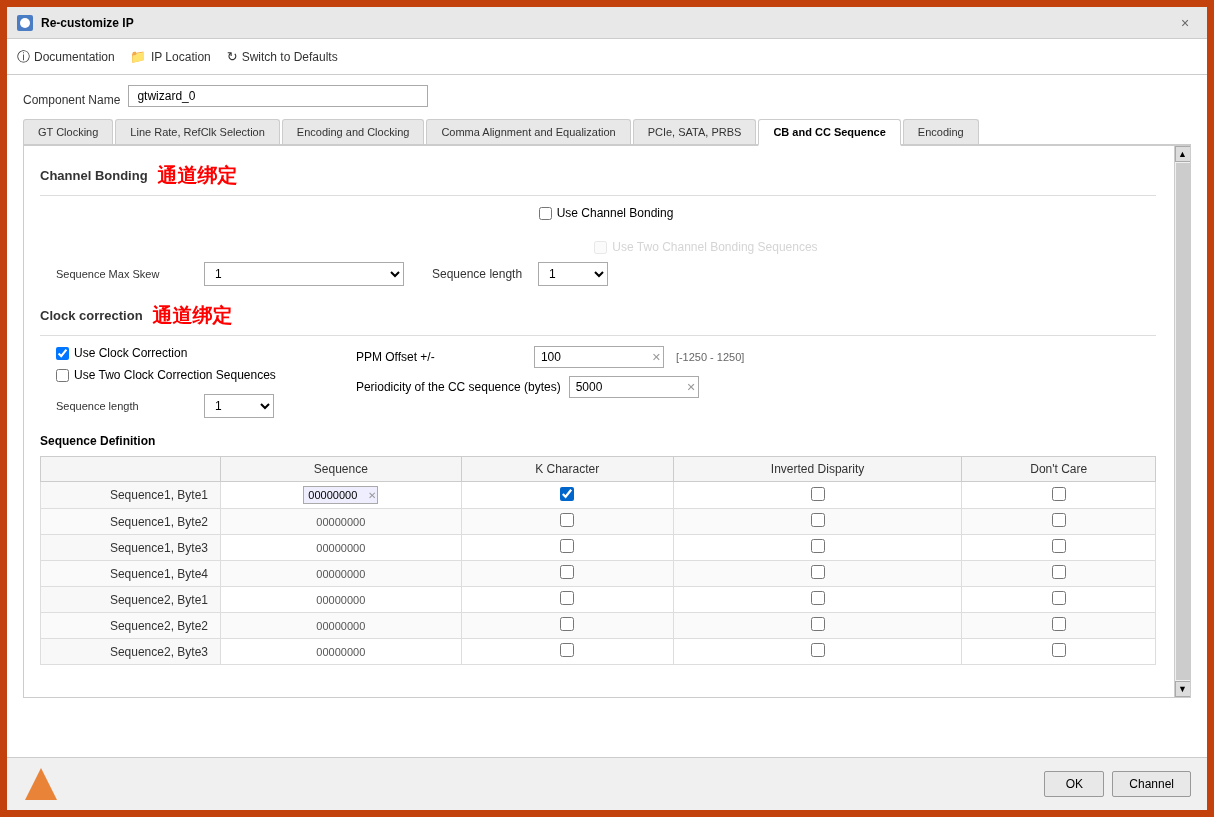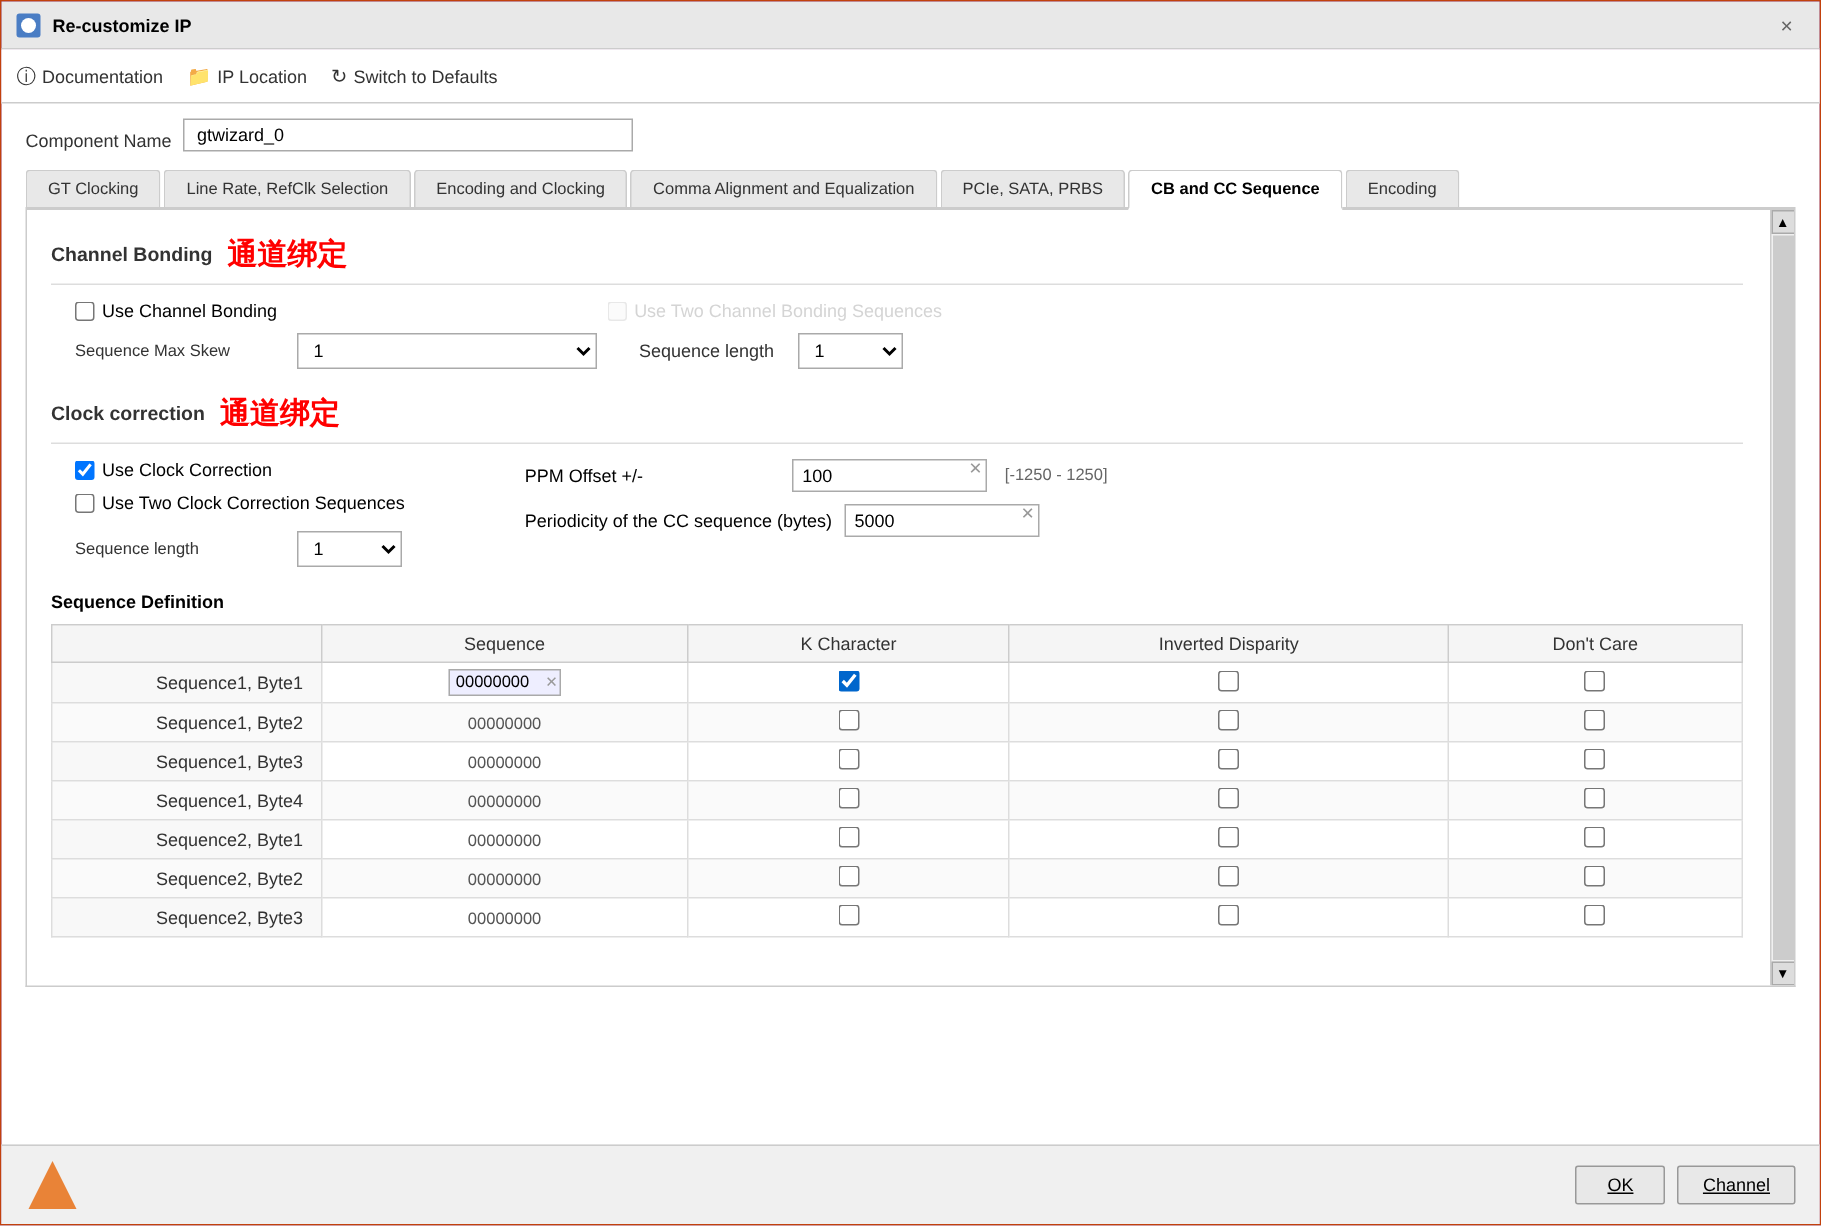--- a/index.html
+++ b/index.html
@@ -1,18 +1,18 @@
 <!DOCTYPE html>
 <html><head>
   <meta charset="utf-8">
   <style>
     * { box-sizing: border-box; margin: 0; padding: 0; }
     body { font-family: Arial, sans-serif; font-size: 12px; background: #f0f0f0; }
     
-    .window { width: 1214px; min-height: 817px; background: #701a75; border: 1px solid #c2410c; display: flex; flex-direction: column; }
+    .window { width: 1214px; min-height: 817px; background: #22c55e; border: 7px solid #c2410c; display: flex; flex-direction: column; }
     
     .title-bar { background: #e8e8e8; border-bottom: 1px solid #ccc; padding: 6px 10px; display: flex; align-items: center; justify-content: space-between; height: 32px; }
     .title-bar-left { display: flex; align-items: center; gap: 8px; font-size: 12px; font-weight: bold; }
     .title-bar-icon { width: 16px; height: 16px; background: #4a7dc4; border-radius: 2px; display: flex; align-items: center; justify-content: center; }
     .close-btn { width: 16px; height: 16px; cursor: pointer; font-size: 14px; color: #666; }
     
     .toolbar { background: white; border-bottom: 1px solid #ccc; padding: 6px 10px; display: flex; align-items: center; gap: 16px; height: 36px; }
     .toolbar-item { display: flex; align-items: center; gap: 4px; cursor: pointer; color: #333; font-size: 12px; }
     .toolbar-icon { font-size: 13px; }
     
@@ -31,40 +31,40 @@
     .section-header-cn { color: red; font-size: 20px; font-family: Liberation Serif, serif; }
     
     .field-row { display: flex; align-items: center; gap: 8px; margin-bottom: 8px; padding-left: 16px; }
     .checkbox-label { display: flex; align-items: center; gap: 5px; cursor: pointer; font-size: 12px; }
     .checkbox-label input[type=checkbox] { width: 13px; height: 13px; }
     .field-label { font-size: 11px; color: #333; min-width: 140px; }
     
     .select-field { border: 1px solid #aaa; padding: 3px 6px; background: white; font-size: 12px; min-width: 200px; appearance: auto; cursor: pointer; }
     .select-small { min-width: 70px; }
     
-    .input-with-clear { position: relative; display: inline-flex; }
+    .input-with-clear { position: relative; display: inline-flex; align-items: center; }
     .text-input { border: 1px solid #aaa; padding: 3px 20px 3px 6px; background: white; font-size: 12px; width: 130px; }
     .clear-btn { position: absolute; right: 3px; cursor: pointer; color: #999; font-size: 11px; }
     .range-hint { font-size: 11px; color: #666; margin-left: 4px; }
     
     .seq-def-title { font-weight: bold; font-size: 12px; margin: 12px 0 8px 0; }
     
     .table { width: 100%; border-collapse: collapse; font-size: 12px; }
     .table th { background: #f5f5f5; border: 1px solid #ccc; padding: 5px 8px; text-align: center; font-weight: normal; color: #333; }
     .table td { border: 1px solid #ddd; padding: 4px 8px; text-align: center; background: white; }
     .table tr:nth-child(even) td { background: #fafafa; }
     .table td:first-child { text-align: right; color: #333; background: #f8f8f8; padding-right: 12px; }
     
     .seq-input { border: 1px solid #aaa; padding: 2px 4px; font-size: 11px; width: 75px; background: #eef; }
     .seq-input-plain { border: none; padding: 2px 4px; font-size: 11px; width: 75px; background: transparent; color: #555; }
     .checkbox-disabled { opacity: 0.5; }
     
     .seq-cell { position: relative; display: inline-flex; align-items: center; }
     .seq-x { position: absolute; right: 2px; color: #999; font-size: 10px; cursor: pointer; }
-    .btn { padding: 5px 16px; font-size: 12px; border: 1px solid #999; background: #e8e8e8; cursor: pointer; border-radius: 2px; text-decoration: underline; }
+    .btn { padding: 5px 16px; font-size: 12px; border: 1px solid #999; background: #e8e8e8; cursor: pointer; border-radius: 2px; }
     .btn-ok { min-width: 60px; }
     .btn-cancel { min-width: 60px; }
     
     .scrollbar-right { position: absolute; right: 0; top: 0; bottom: 0; width: 16px; background: #f0f0f0; border-left: 1px solid #ccc; display: flex; flex-direction: column; align-items: center; }
     .scroll-arrow { width: 16px; height: 16px; background: #ddd; border: 1px solid #aaa; display: flex; align-items: center; justify-content: center; cursor: pointer; font-size: 9px; }
     .scroll-thumb { flex: 1; background: #ccc; width: 14px; margin: 1px; }
   </style>
 </head>
 <body>
 
@@ -139,21 +139,21 @@
         </div>
 
         <div style="margin-right: 18px;">
 
         <div class="section">
           <div class="section-header">
             <span>Channel Bonding</span>
             <span class="section-header-cn">通道绑定</span>
           </div>
 
-          <div style="display:flex; align-items:center; gap:20px; padding-left:16px; margin-bottom:8px;">
+          <div style="display:flex; align-items:center; gap:20px; padding-left:16px; margin-bottom:8px;flex-direction:column;">
             <label class="checkbox-label">
               <input type="checkbox" style="">
               <span>Use Channel Bonding</span>
             </label>
             <label class="checkbox-label checkbox-disabled" style="color:#aaa; margin-left:200px;">
               <input type="checkbox" disabled="" style="">
               <span>Use Two Channel Bonding Sequences</span>
             </label>
           </div>
 

